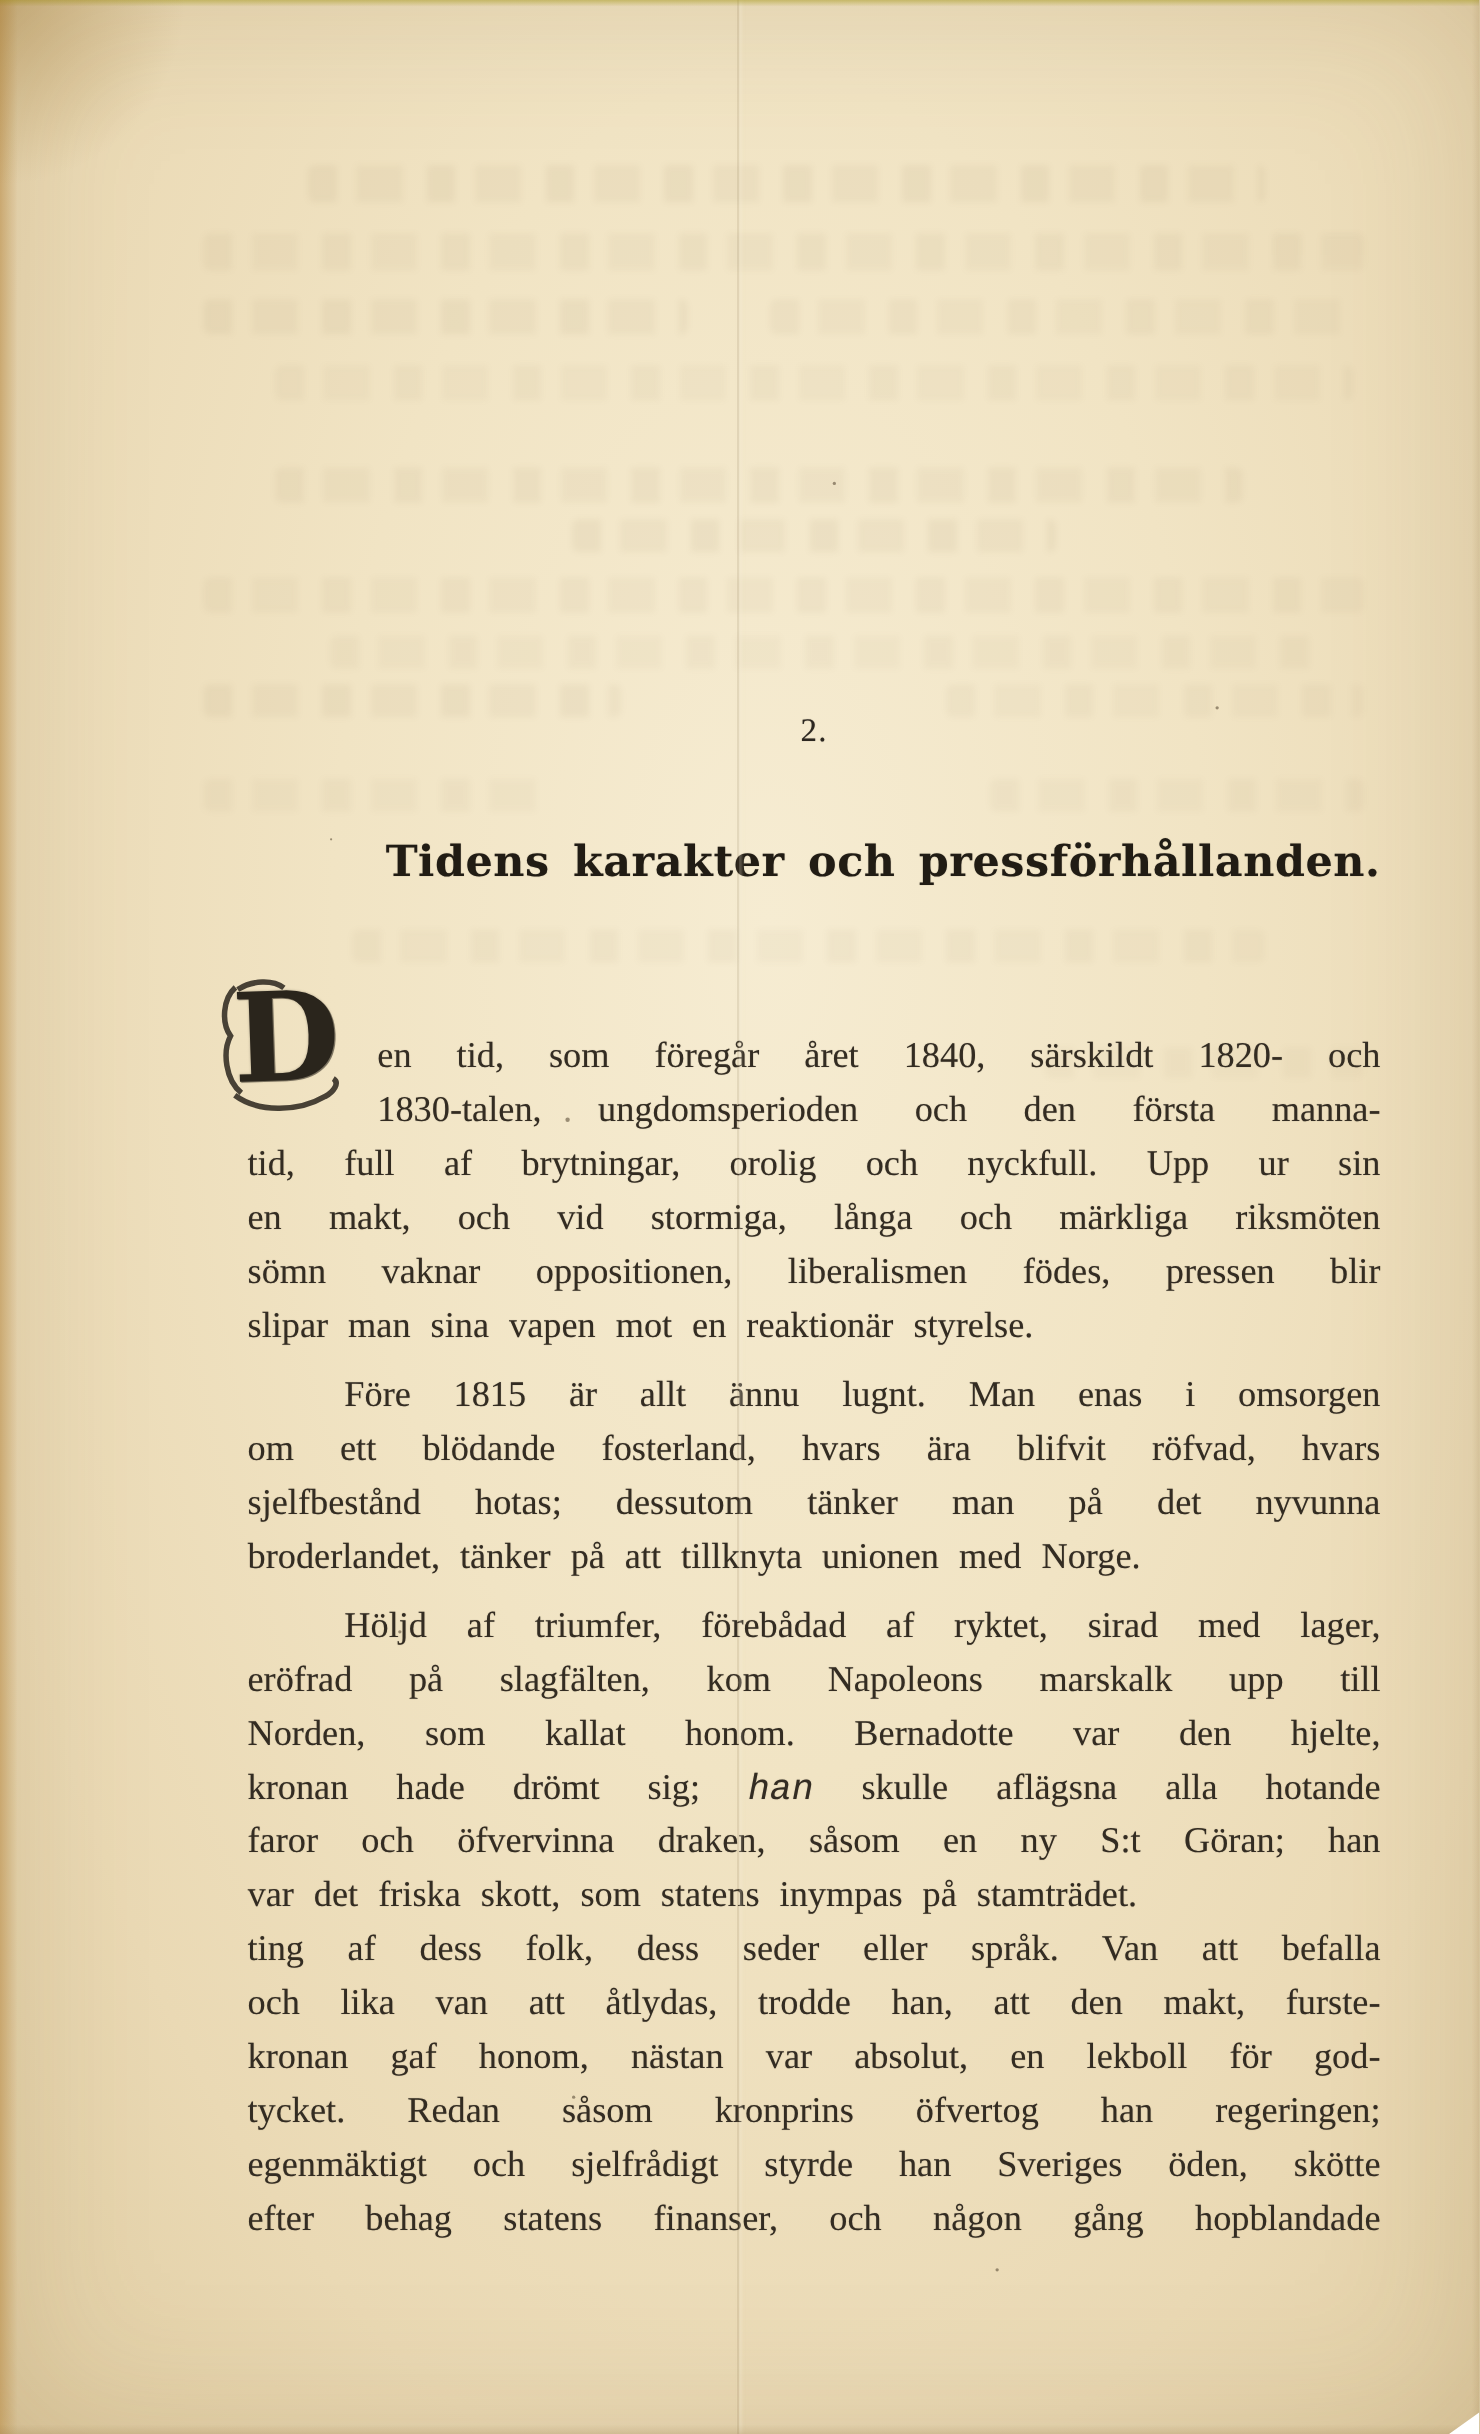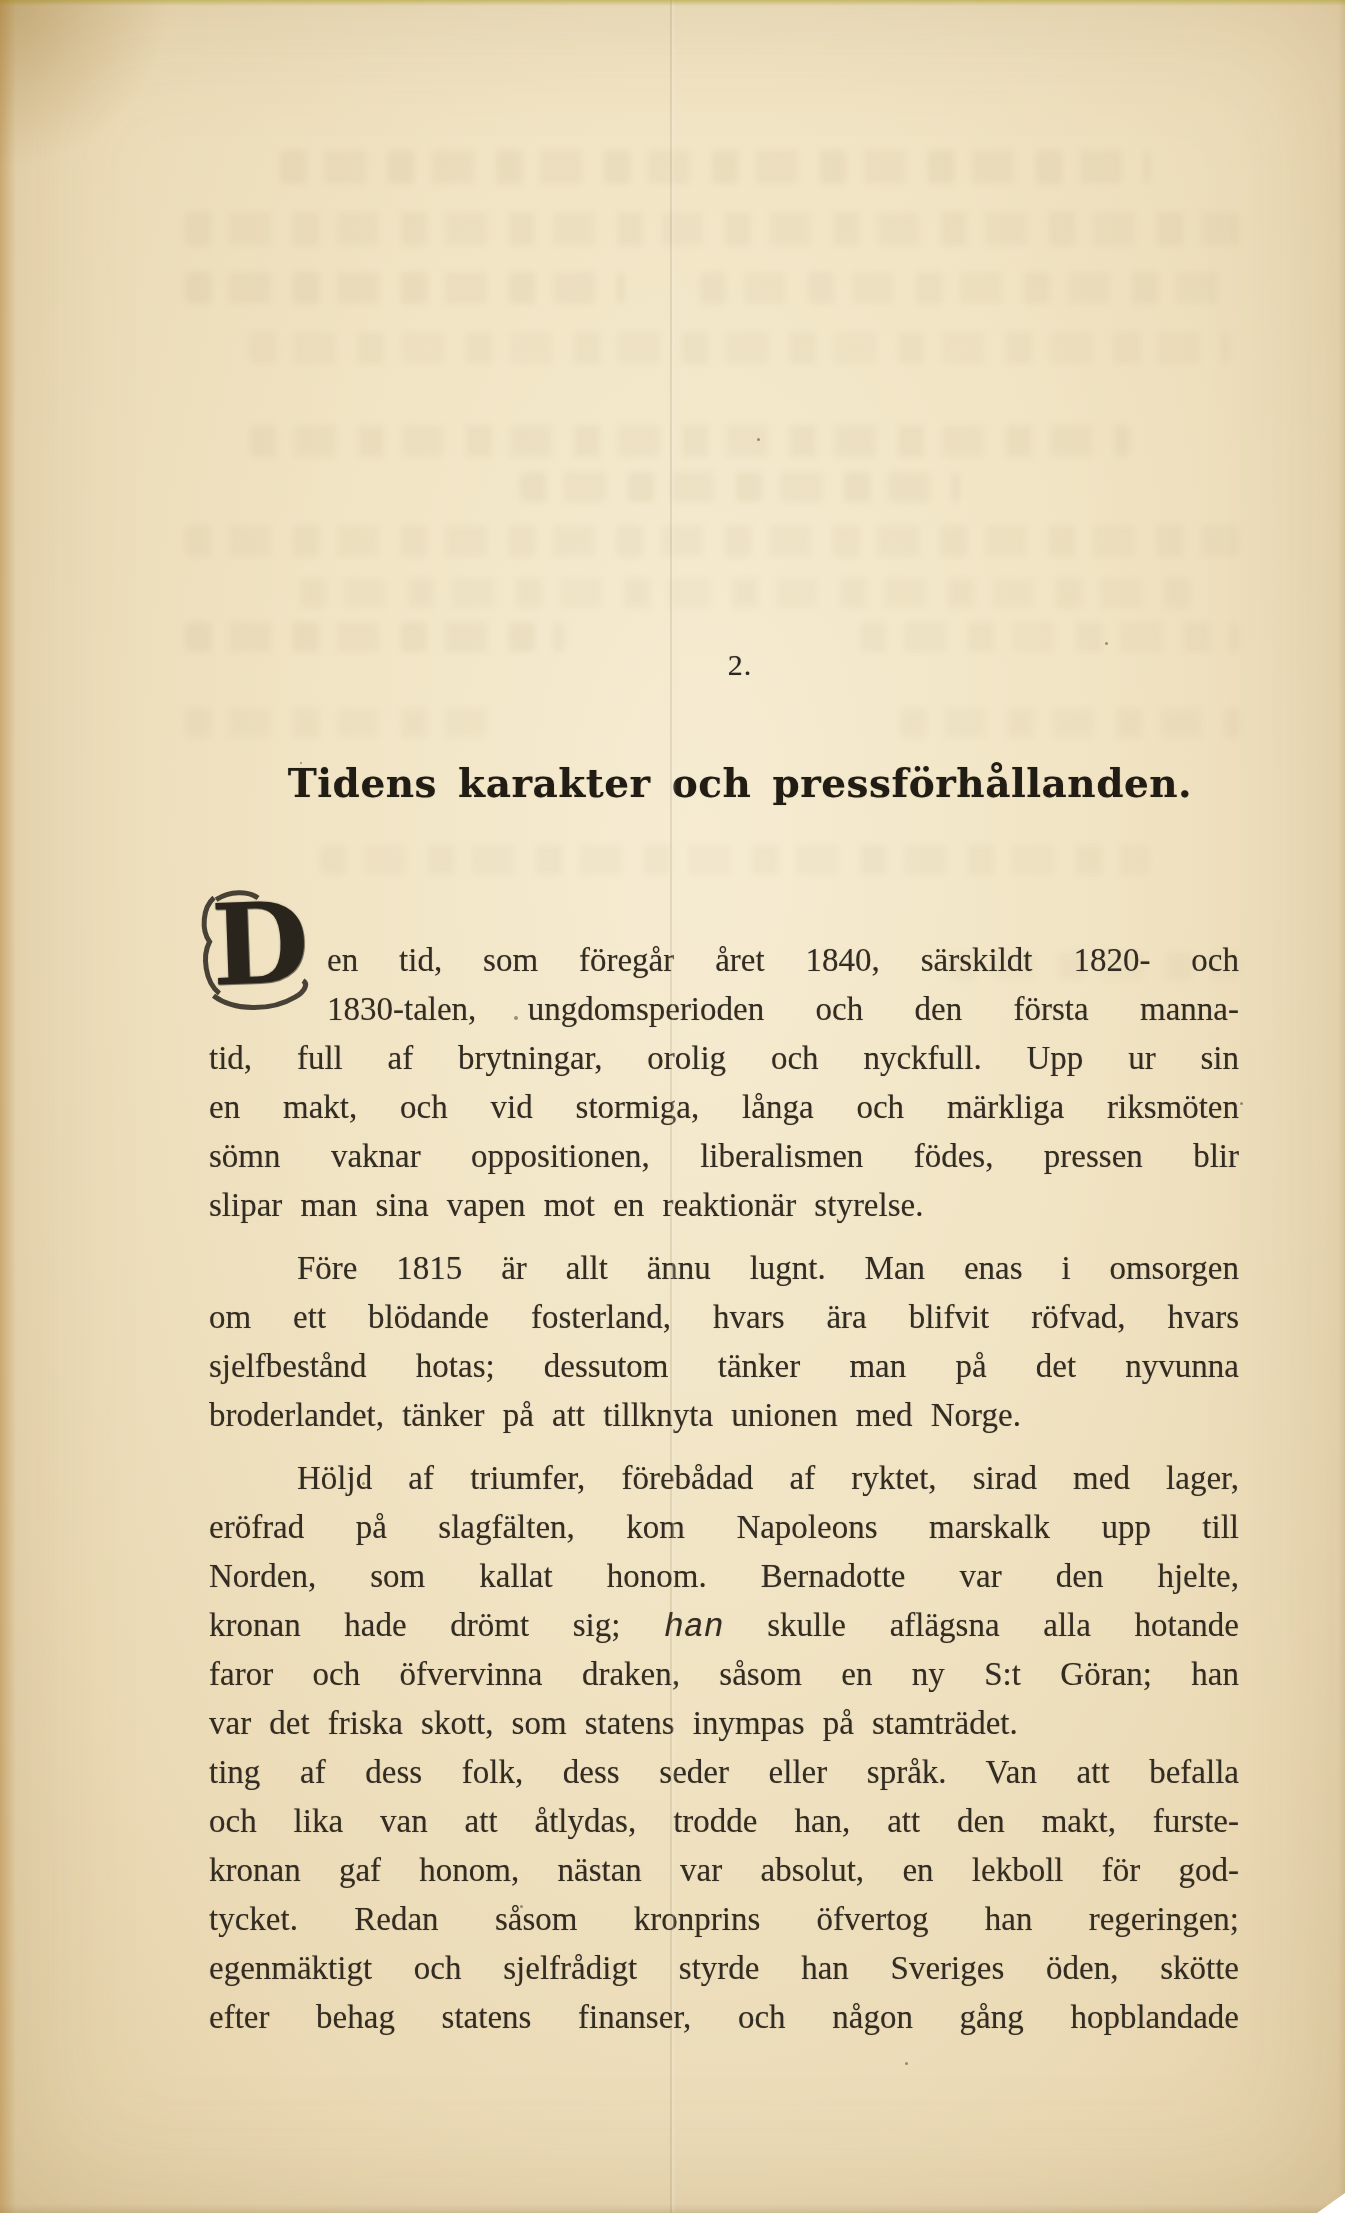--- a/index.html
+++ b/index.html
@@ -68,32 +68,32 @@
     left: 225px; width: 1030px; top: 648px;
     text-align: center;
     font-size: 30px;
     letter-spacing: 1px;
     color: #2c2720;
     text-shadow: 0 0 1px rgba(44,39,32,0.4);
   }
   .heading {
     position: absolute;
     left: 225px; width: 1030px; top: 760px;
-    text-align: center;
+    text-align: right;
     font-family: "DejaVu Serif", serif;
     font-weight: bold;
     font-size: 39px;
     letter-spacing: 0.5px;
     word-spacing: 0.18em;
     color: #211c14;
     text-shadow: 0 0 1px rgba(33,28,20,0.35);
   }
   .body-text {
     position: absolute;
-    left: 209px; top: 936px; width: 1030px;
+    left: 225px; top: 936px; width: 1030px;
     font-size: 33px;
     line-height: 49px;
     word-spacing: 0.15em;
     text-shadow: 0 0 1px rgba(51,44,34,0.35);
   }
   .line {
     height: 49px;
     overflow: hidden;
     text-align: justify;
     text-align-last: justify;

